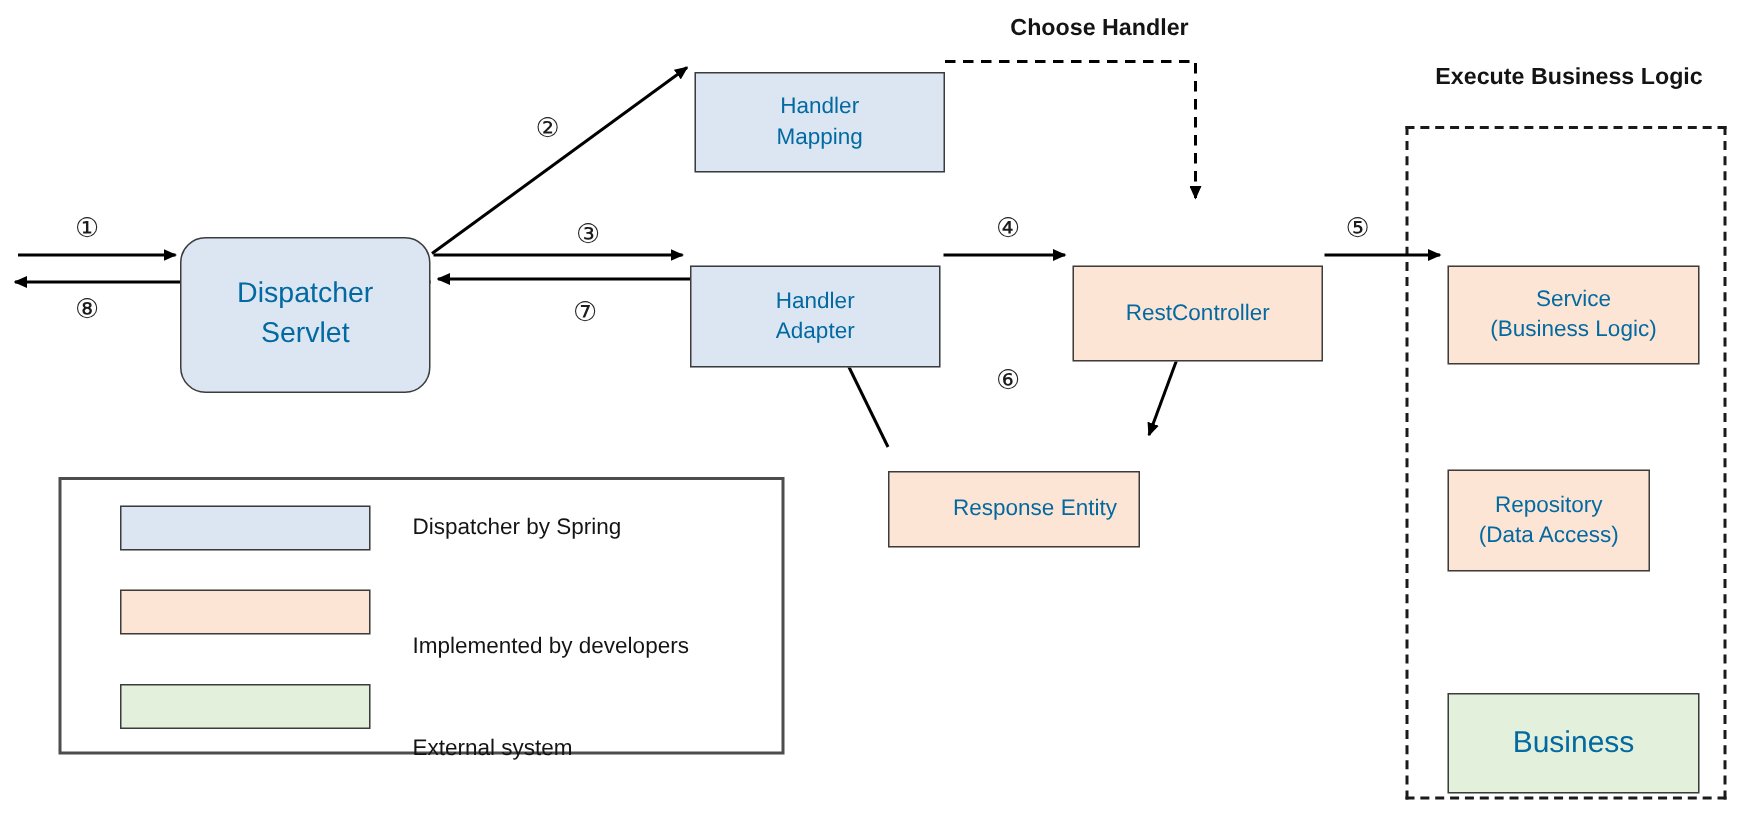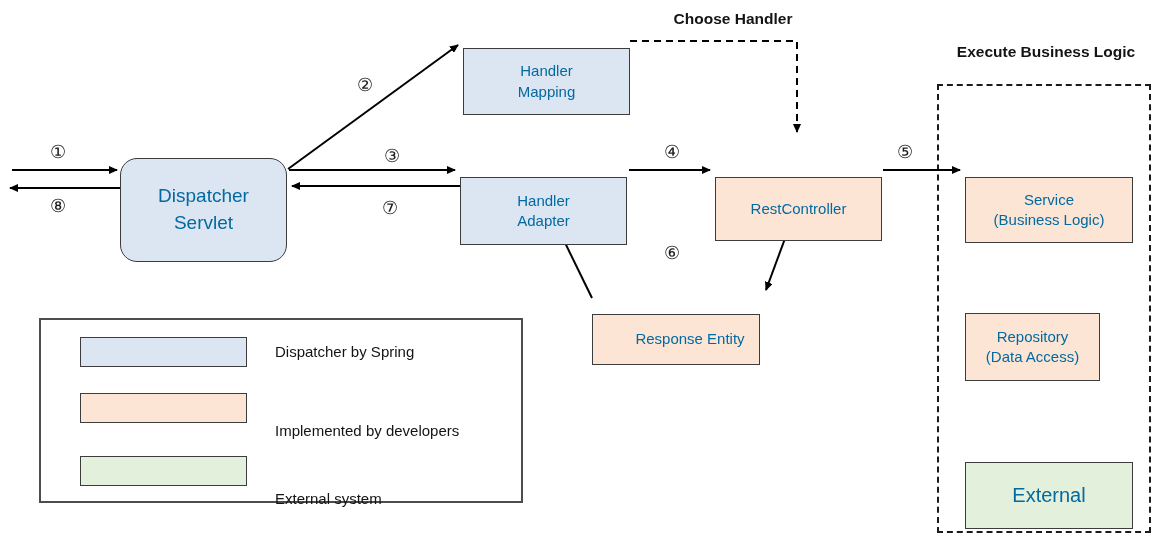--- a/index.html
+++ b/index.html
@@ -149,21 +149,21 @@
     <div class="label">Service
 (Business Logic)</div>
   </div>
 
   <div class="node" style="left: 965px; top: 273px; width: 135px; height: 68px; background-color: rgb(252, 229, 213);">
     <div class="label">Repository
 (Data Access)</div>
   </div>
 
   <div class="node db-lg" style="left: 965px; top: 422px; width: 168px; height: 67px; background-color: rgb(227, 240, 220);">
-    <div class="label">External</div>
+    <div class="label">Business</div>
   </div>
 
   <span class="step" style="left:58px;  top:152px;">①</span>
   <span class="step" style="left:365px; top:85px;">②</span>
   <span class="step" style="left:392px; top:156px;">③</span>
   <span class="step" style="left:672px; top:152px;">④</span>
   <span class="step" style="left:905px; top:152px;">⑤</span>
   <span class="step" style="left:672px; top:253px;">⑥</span>
   <span class="step" style="left:390px; top:208px;">⑦</span>
   <span class="step" style="left:58px;  top:206px;">⑧</span>

